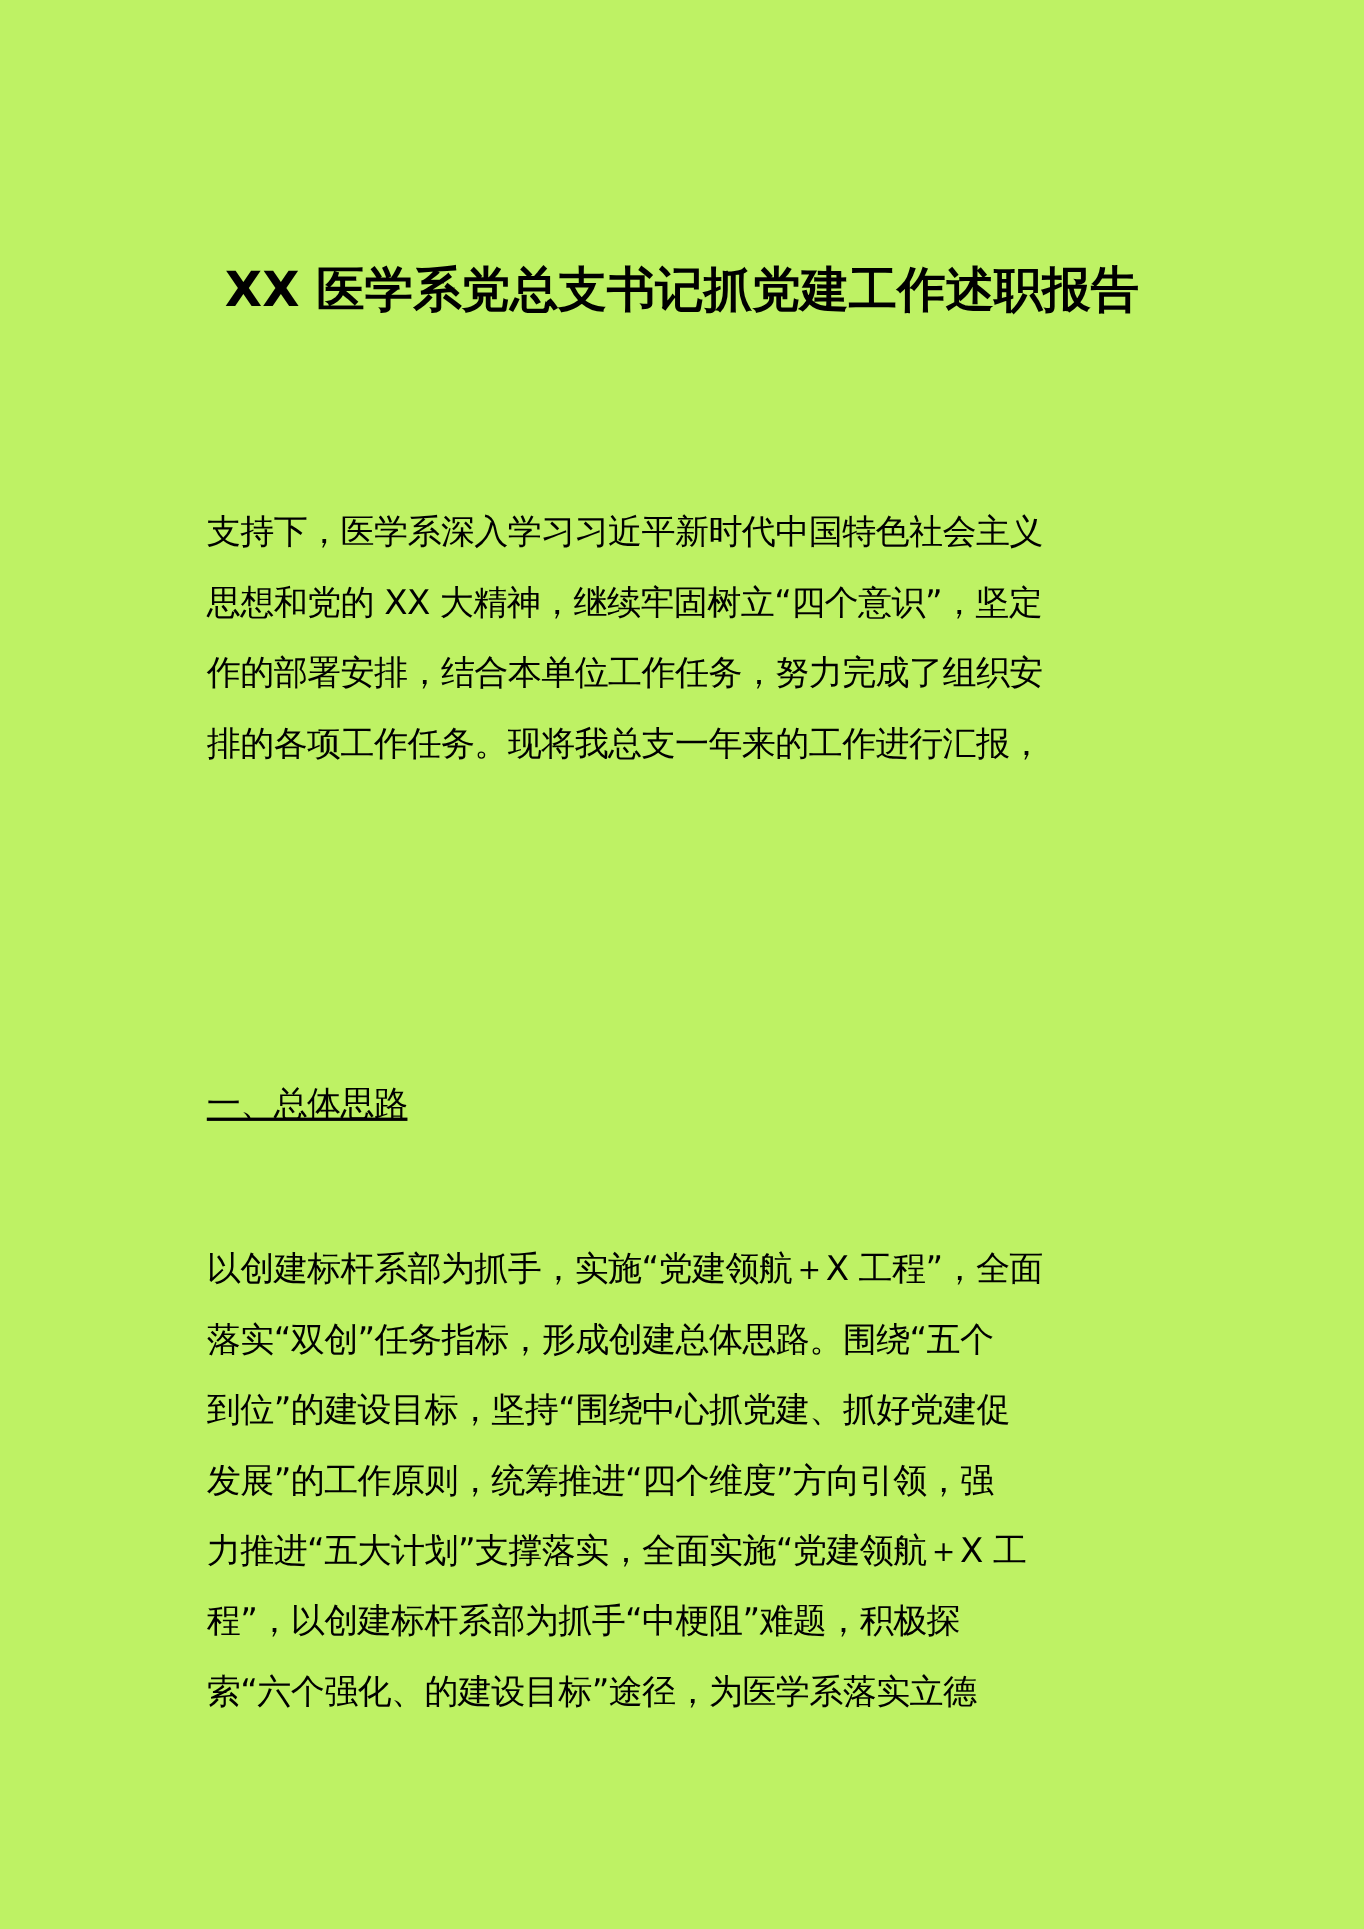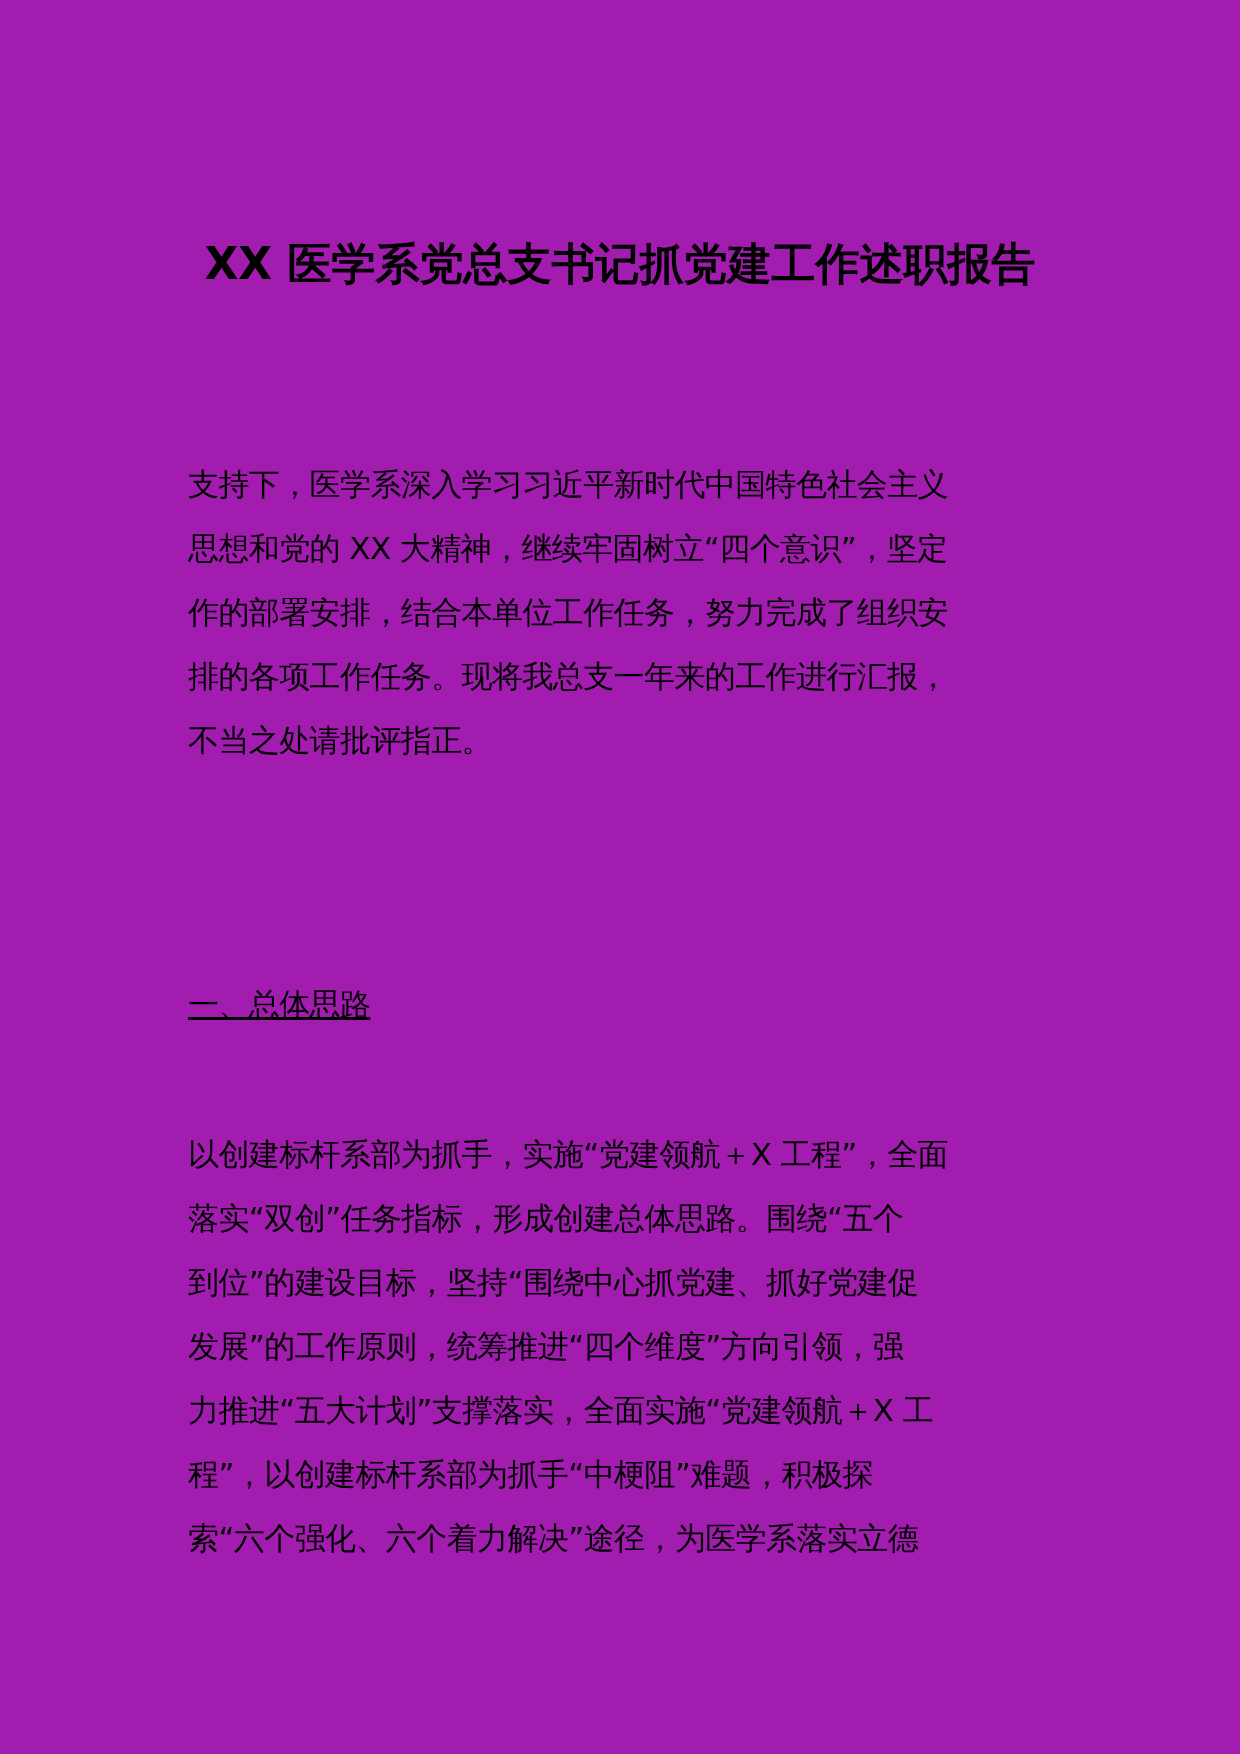--- a/index.html
+++ b/index.html
@@ -14,21 +14,21 @@
       overflow: hidden;
       color: #000000;
       font-family: "DejaVu Sans", "Liberation Sans", sans-serif;
     }
     .page {
       position: absolute;
       left: 0;
       top: 0;
       width: 1240px;
       height: 1754px;
-      background: #a21caf;
+      background: #bef264;
     }
     .title {
       position: absolute;
       left: 0;
       top: 205px;
       width: 1240px;
       text-align: center;
       font-size: 44px;
       font-weight: bold;
       line-height: 60px;
@@ -57,30 +57,29 @@
 
 <div class="page">
 
   <h1 class="title">XX 医学系党总支书记抓党建工作述职报告</h1>
 
   <div class="block" id="para1">
     <span class="line">支持下，医学系深入学习习近平新时代中国特色社会主义</span>
     <span class="line">思想和党的 XX 大精神，继续牢固树立“四个意识”，坚定</span>
     <span class="line">作的部署安排，结合本单位工作任务，努力完成了组织安</span>
     <span class="line">排的各项工作任务。现将我总支一年来的工作进行汇报，</span>
-    <span class="line">不当之处请批评指正。</span>
   </div>
 
   <div class="block" id="heading1">
     <span class="line">一、总体思路</span>
   </div>
 
   <div class="block" id="para2">
     <span class="line">以创建标杆系部为抓手，实施“党建领航＋X 工程”，全面</span>
     <span class="line">落实“双创”任务指标，形成创建总体思路。围绕“五个</span>
     <span class="line">到位”的建设目标，坚持“围绕中心抓党建、抓好党建促</span>
     <span class="line">发展”的工作原则，统筹推进“四个维度”方向引领，强</span>
     <span class="line">力推进“五大计划”支撑落实，全面实施“党建领航＋X 工</span>
     <span class="line">程”，以创建标杆系部为抓手“中梗阻”难题，积极探</span>
-    <span class="line">索“六个强化、六个着力解决”途径，为医学系落实立德</span>
+    <span class="line">索“六个强化、的建设目标”途径，为医学系落实立德</span>
   </div>
 
 </div>
 
 </body></html>

